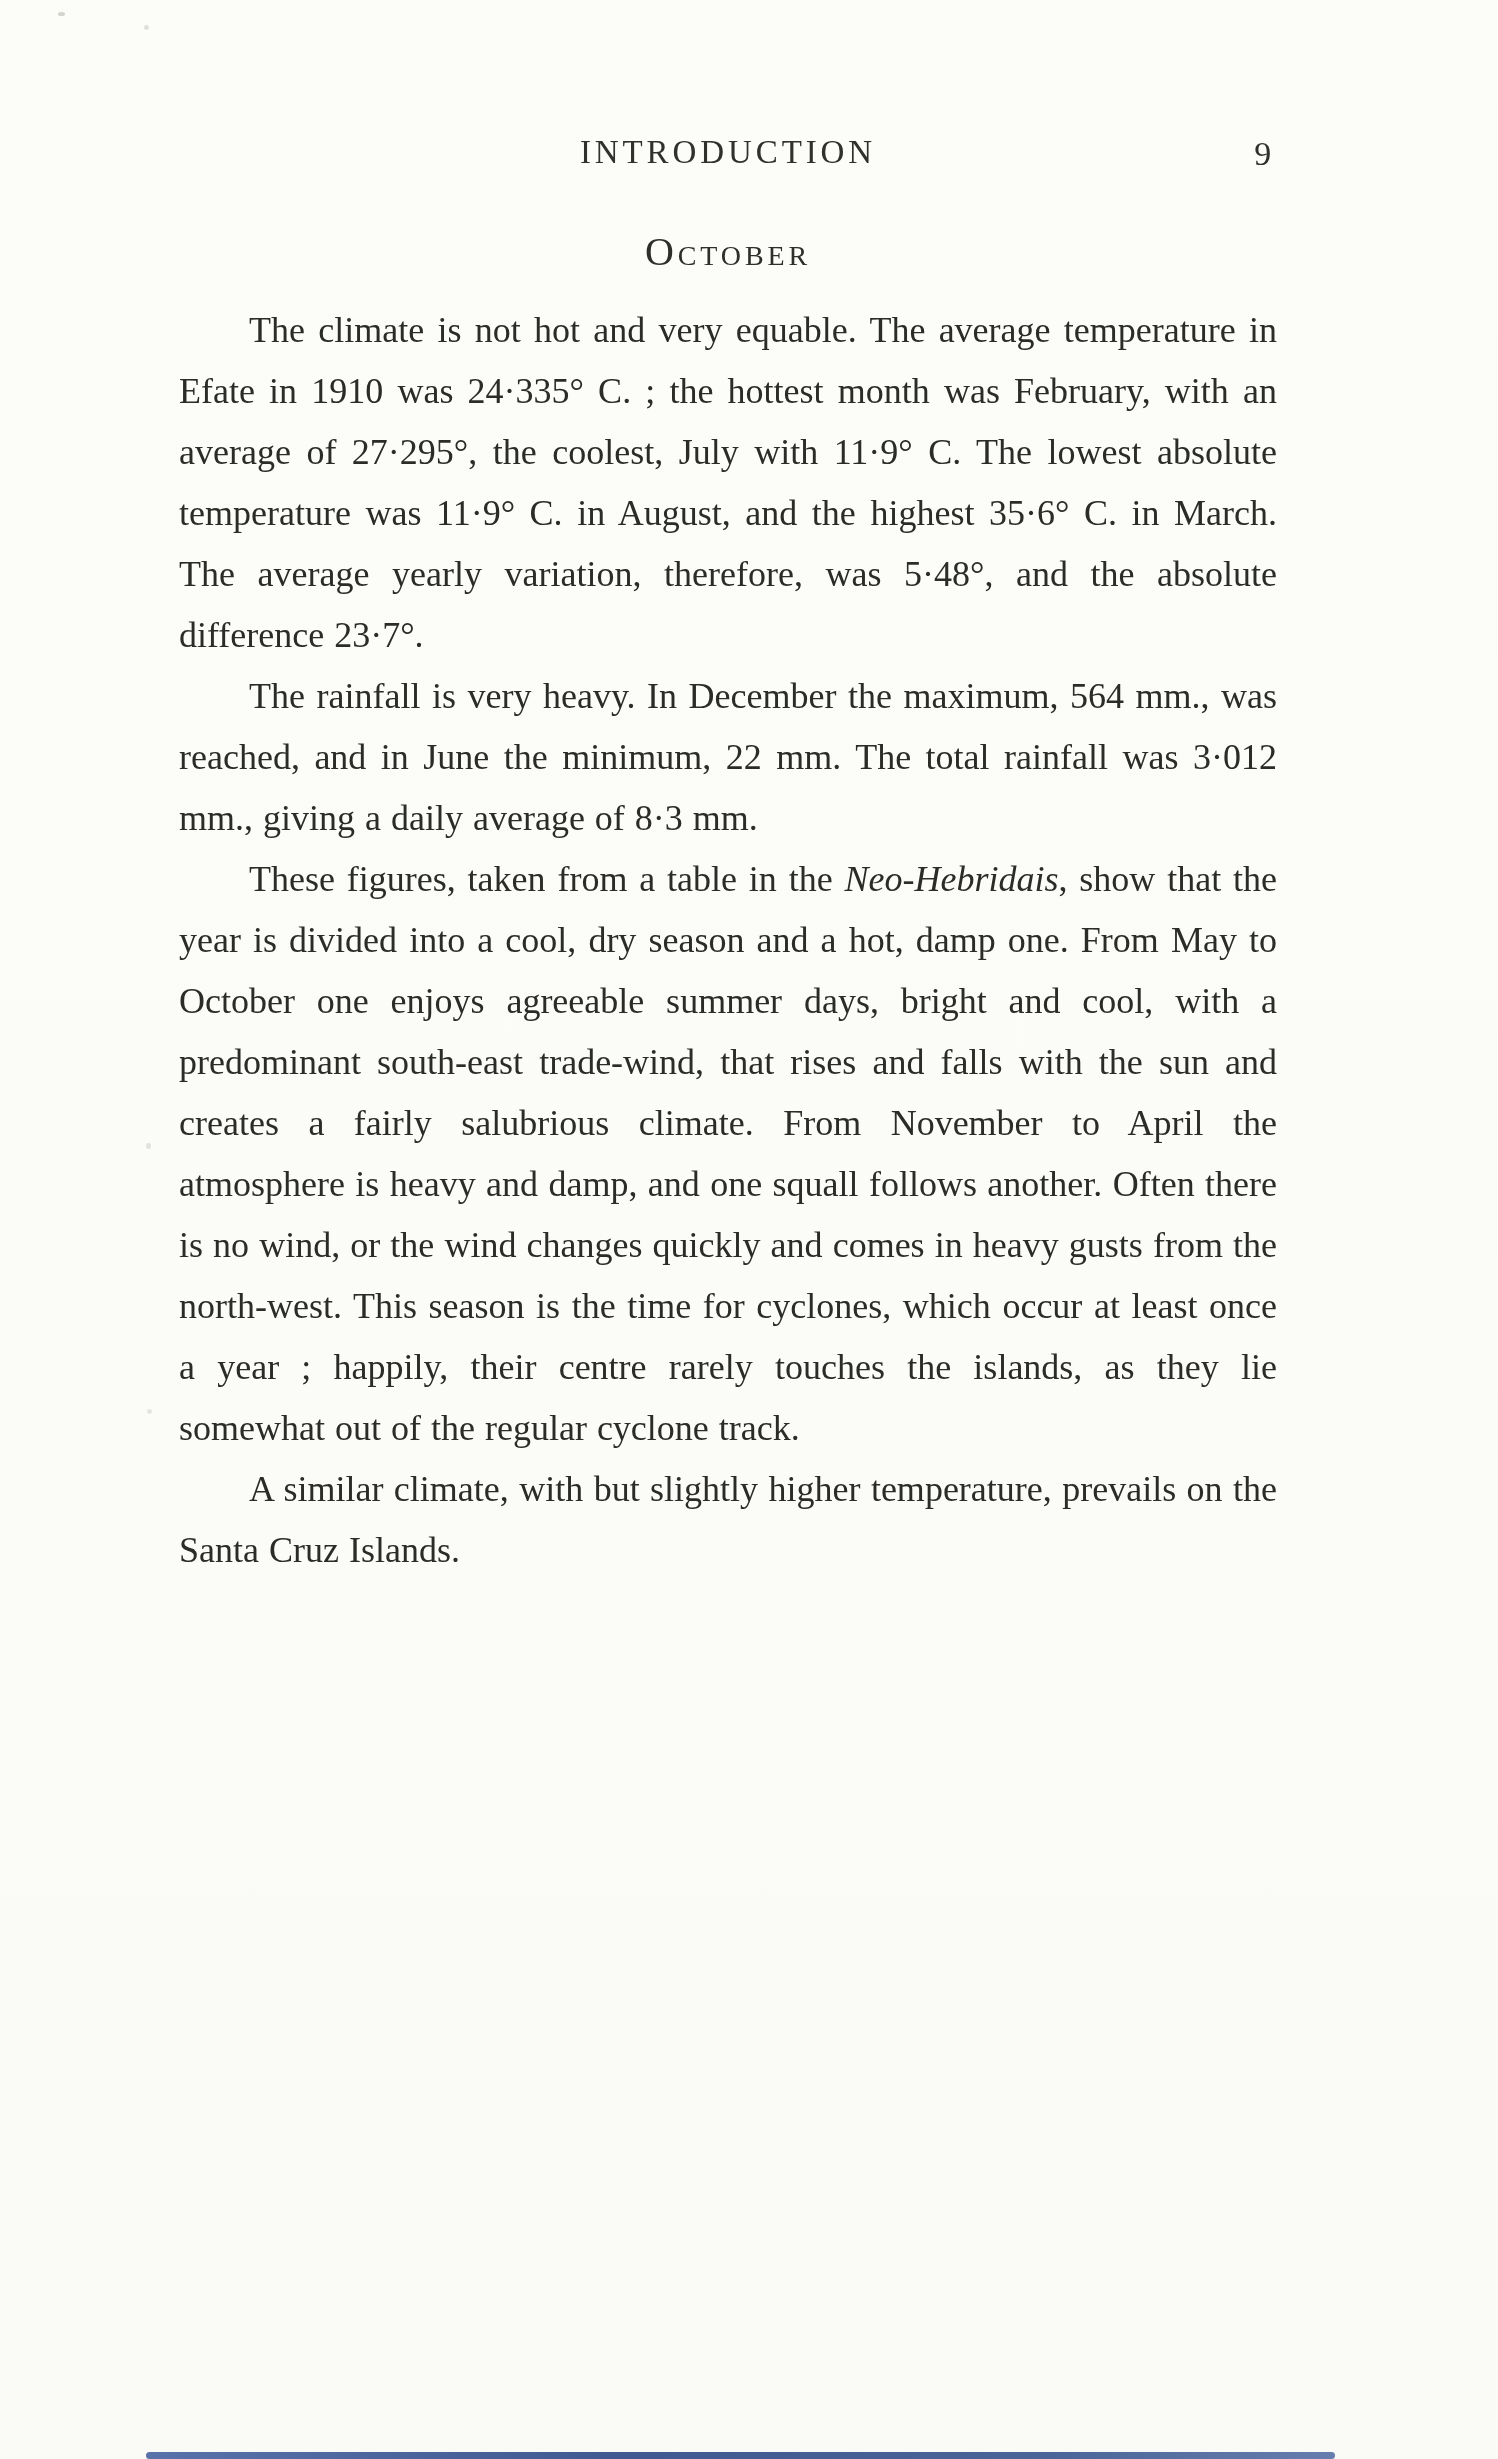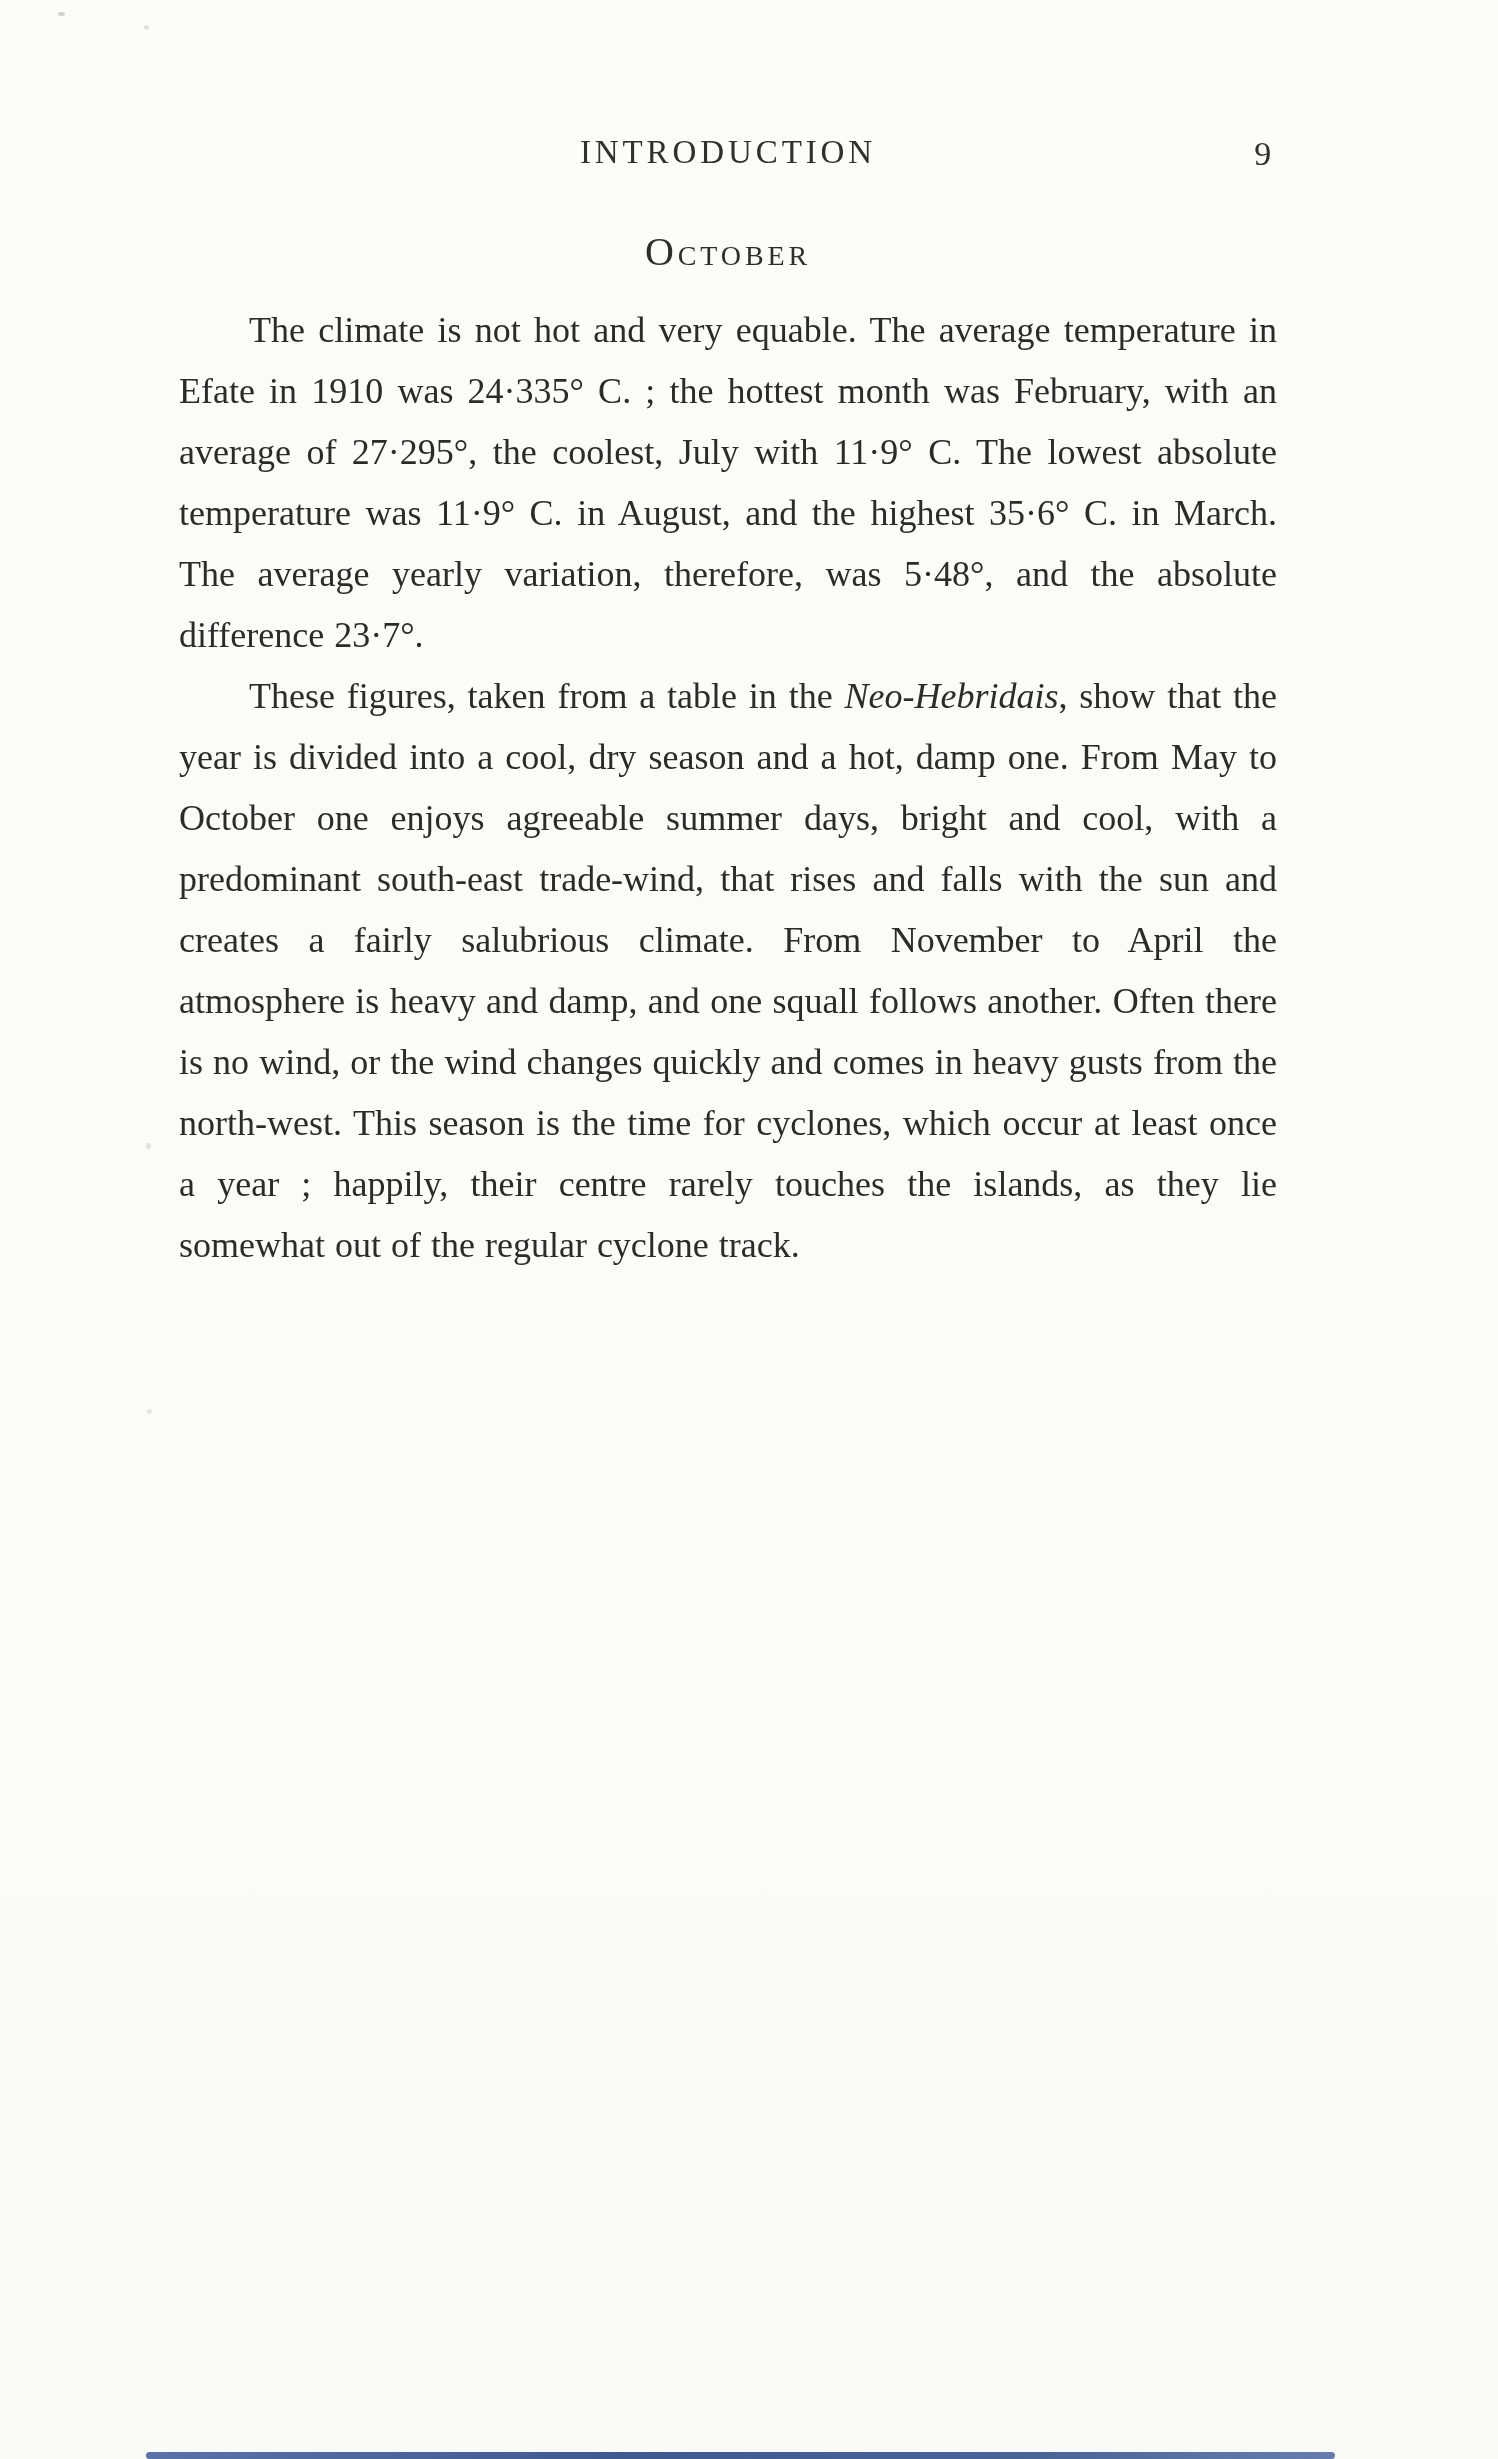--- a/index.html
+++ b/index.html
@@ -115,23 +115,25 @@
       <span class="running-header">INTRODUCTION</span>
       <span class="page-number">9</span>
     </div>
 
     <h2 class="section-heading">October</h2>
 
     <div class="body-text">
 
       <p>The climate is not hot and very equable. The average temperature in Efate in 1910 was 24·335° C. ; the hottest month was February, with an average of 27·295°, the coolest, July with 11·9° C. The lowest absolute temperature was 11·9° C. in August, and the highest 35·6° C. in March. The average yearly variation, therefore, was 5·48°, and the absolute difference 23·7°.</p>
 
+      <p>The rainfall is very heavy. In December the maximum, 564 mm., was reached, and in June the minimum, 22 mm. The total rainfall was 3·012 mm., giving a daily average of 8·3 mm.</p>
 
       <p><span>These figures, taken from a table in the </span><em>Neo-Hebridais</em><span>, show that the year is divided into a cool, dry season and a hot, damp one. From May to October one enjoys agreeable summer days, bright and cool, with a predominant south-east trade-wind, that rises and falls with the sun and creates a fairly salubrious climate. From November to April the atmosphere is heavy and damp, and one squall follows another. Often there is no wind, or the wind changes quickly and comes in heavy gusts from the north-west. This season is the time for cyclones, which occur at least once a year ; happily, their centre rarely touches the islands, as they lie somewhat out of the regular cyclone track.</span></p>
 
+      <p>A similar climate, with but slightly higher temperature, prevails on the Santa Cruz Islands.</p>
 
     </div>
   </div>
 
   <div class="book-edge-line"></div>
 
 </div>
 
 
 </body></html>

